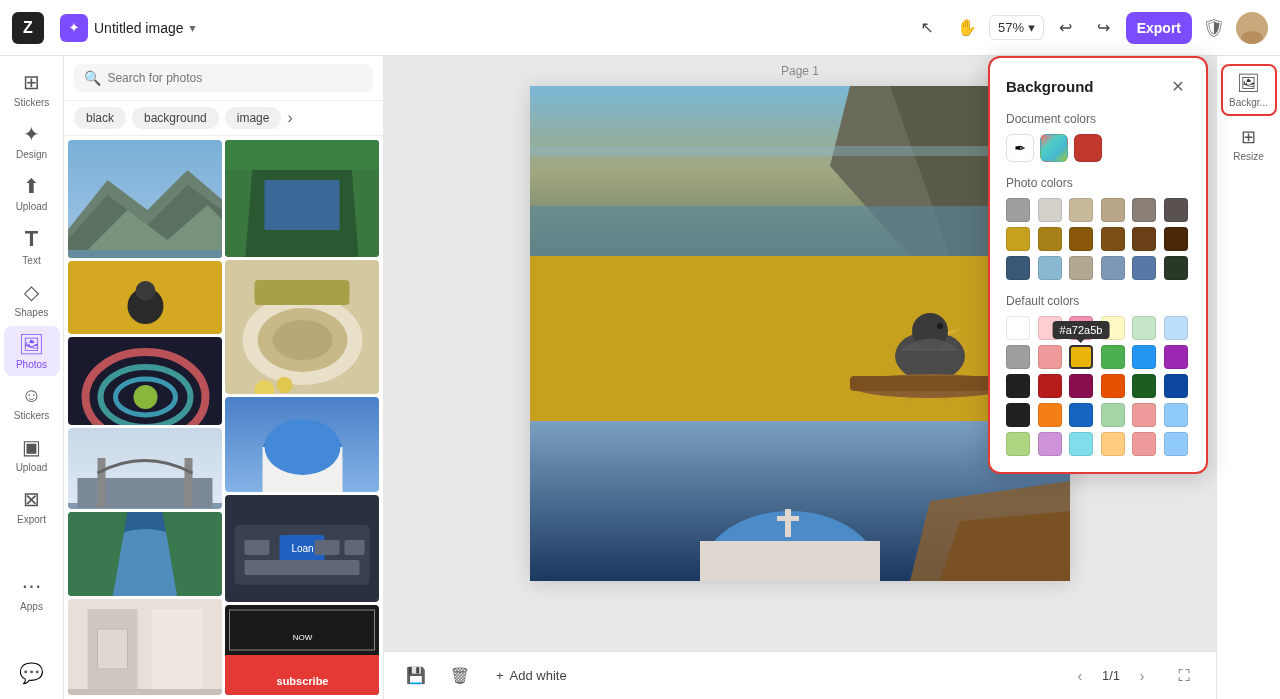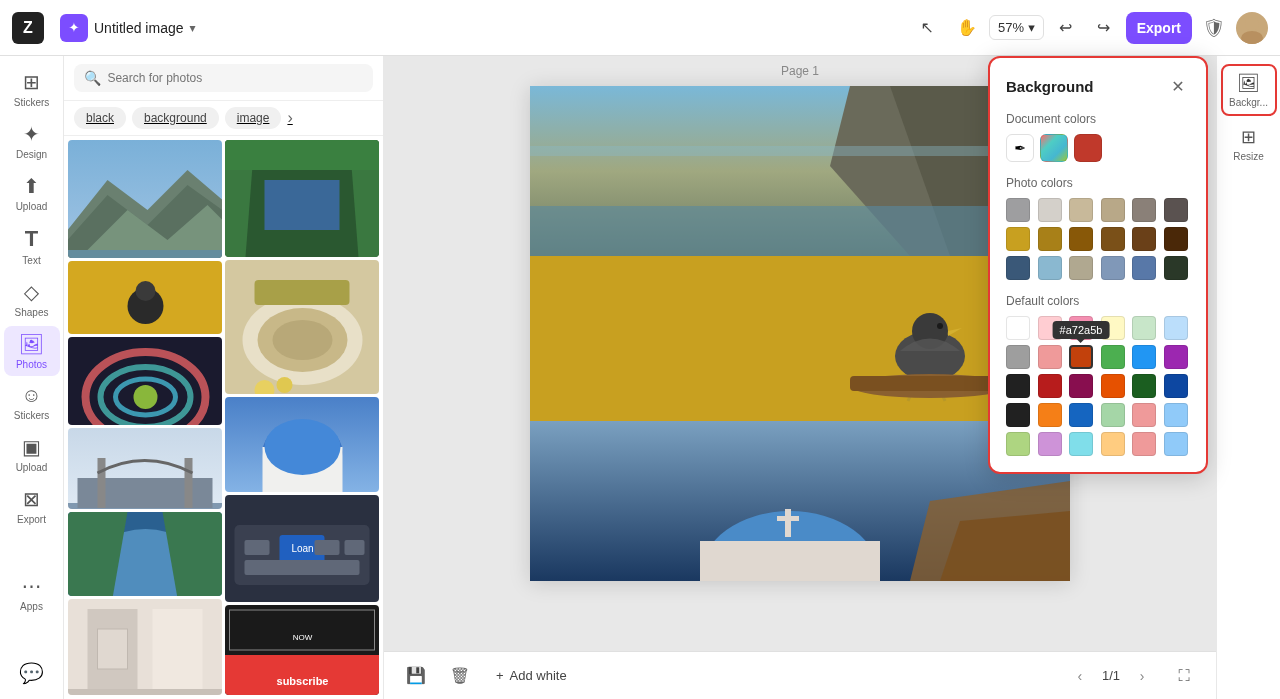--- a/index.html
+++ b/index.html
@@ -162,21 +162,20 @@
       flex: 1;
     }
     .search-icon { font-size: 14px; color: #888; }
     .filter-tags {
       display: flex;
       align-items: center;
       padding: 6px 10px;
       gap: 6px;
       border-bottom: 1px solid #eee;
       overflow-x: auto;
-      text-decoration: underline;
     }
     .filter-tag {
       background: #f0f0f0;
       border-radius: 16px;
       padding: 4px 12px;
       font-size: 12px;
       color: #444;
       cursor: pointer;
       white-space: nowrap;
       border: none;
@@ -827,21 +826,21 @@
       <div class="color-swatch" style="background:#ffffff;"></div>
       <div class="color-swatch" style="background:#ffcdd2;"></div>
       <div class="color-swatch" style="background:#f48fb1;"></div>
       <div class="color-swatch" style="background:#fff9c4;"></div>
       <div class="color-swatch" style="background:#c8e6c9;"></div>
       <div class="color-swatch" style="background:#bbdefb;"></div>
 
       <div class="color-swatch" style="background:#9e9e9e;"></div>
       <div class="color-swatch" style="background:#ef9a9a;"></div>
 
-      <div class="color-swatch selected-tooltip" style="background:#c2410c; border:2px solid #333;">
+      <div class="color-swatch selected-tooltip" style="background:#eab308; border:2px solid #333;">
         <span class="tooltip-label">#a72a5b</span>
       </div>
 
       <div class="color-swatch" style="background:#4caf50;"></div>
       <div class="color-swatch" style="background:#2196f3;"></div>
       <div class="color-swatch" style="background:#9c27b0;"></div>
 
       <div class="color-swatch" style="background:#212121;"></div>
       <div class="color-swatch" style="background:#b71c1c;"></div>
       <div class="color-swatch" style="background:#880e4f;"></div>

